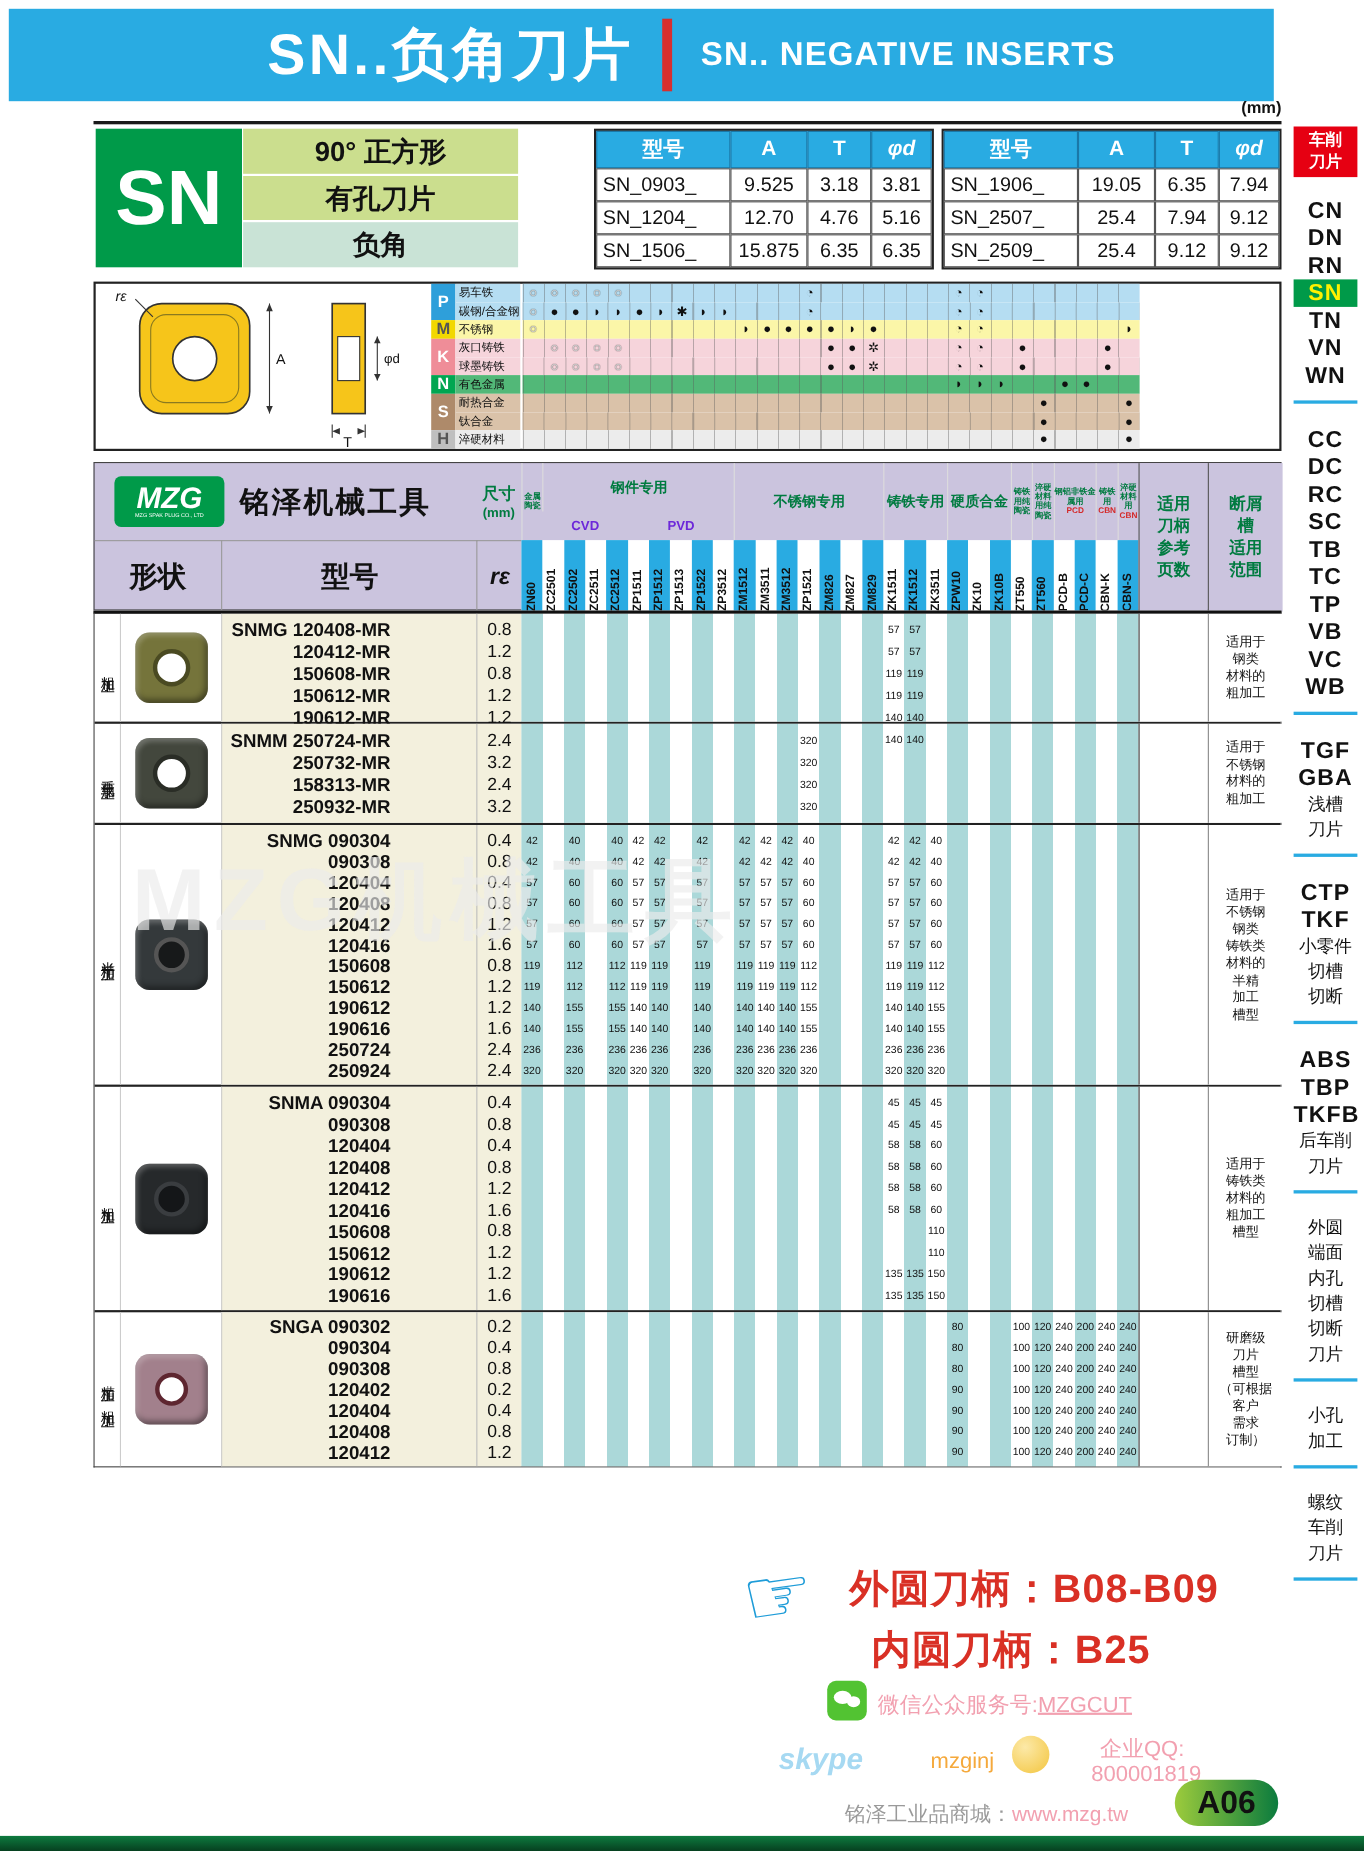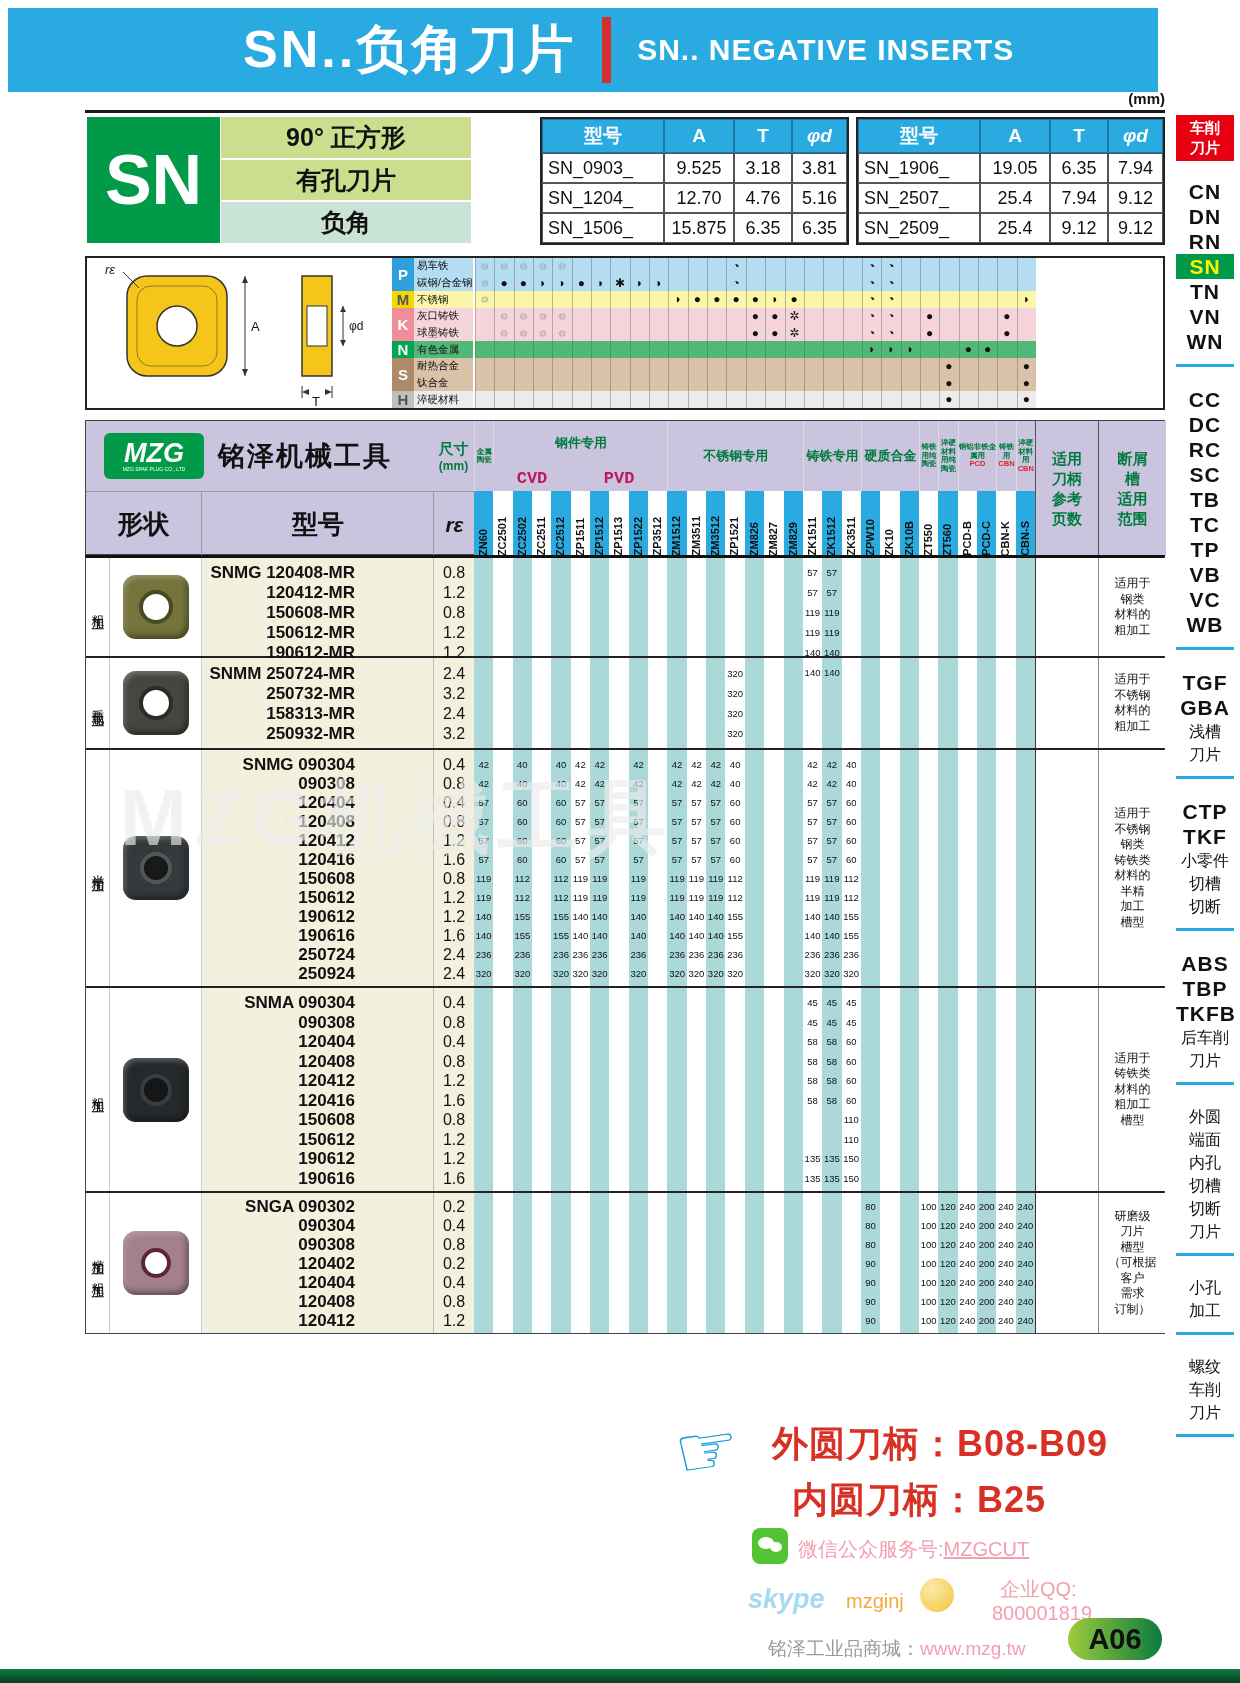--- a/index.html
+++ b/index.html
@@ -46,21 +46,21 @@
   .logo-txt{font-size:27px;font-weight:bold;font-style:italic;line-height:26px;}
   .logo-sub{font-size:5px;line-height:7px;}
   .brand-name{font-size:27px;font-weight:bold;color:#111;margin-left:14px;letter-spacing:2px;}
   .th-dim{position:absolute;left:347px;top:0;width:41px;height:70px;display:flex;flex-direction:column;
           align-items:center;justify-content:center;color:#007B40;font-weight:bold;}
   .th-cell{position:absolute;display:flex;align-items:center;justify-content:center;font-weight:bold;color:#111;}
   .grp{position:absolute;display:flex;align-items:center;justify-content:center;color:#007B40;font-weight:bold;
        font-size:13px;border-left:1px solid #ddd;box-sizing:border-box;text-align:center;}
   .grp.small{font-size:7.5px;line-height:8.5px;flex-direction:column;}
   .grp .red{color:#D42A2A;}
-  .sub{position:absolute;color:#be185d;font-weight:bold;font-size:17px;display:flex;align-items:center;justify-content:center;font-family:Liberation Mono, monospace;}
+  .sub{position:absolute;color:#6d28d9;font-weight:bold;font-size:12px;display:flex;align-items:center;justify-content:center;}
   .codes{position:absolute;left:388px;top:70px;width:561px;height:65px;background:#fff;}
   .code{position:absolute;top:0;width:19.34px;height:65px;display:flex;align-items:flex-end;justify-content:center;}
   .code.blue{background:#29ABE2;}
   .code span{writing-mode:vertical-rl;transform:rotate(180deg);font-size:11px;font-weight:bold;color:#111;
              letter-spacing:0px;line-height:19.34px;white-space:nowrap;}
   .wide-head{position:absolute;top:0;height:135px;background:#CBC4DE;display:flex;align-items:center;justify-content:center;
              text-align:center;color:#007B40;font-weight:bold;font-size:15px;line-height:20px;border-left:1px solid #555;box-sizing:border-box;}
   
   .tbody{left:85px;top:555px;width:1080px;border:1px solid #444;border-top:3px solid #111;box-sizing:border-box;background:#fff;}
   .section{position:relative;width:100%;border-bottom:2px solid #222;box-sizing:border-box;}
@@ -92,21 +92,21 @@
   .sb-item.active{background:#009A49;color:#FFF100;}
   
   .hand{left:675px;top:1408px;font-size:72px;color:#1E9CD8;transform:rotate(-8deg);}
   .shank1{left:772px;top:1420px;font-size:36px;font-weight:bold;color:#D93025;letter-spacing:1px;}
   .shank2{left:792px;top:1476px;font-size:36px;font-weight:bold;color:#D93025;letter-spacing:1px;}
   .wechat-ic{left:752px;top:1528px;width:36px;height:36px;background:#52C332;border-radius:8px;}
   .wechat-ic:before{content:"";position:absolute;left:6px;top:9px;width:16px;height:12px;background:#fff;border-radius:50%;}
   .wechat-ic:after{content:"";position:absolute;left:18px;top:14px;width:12px;height:10px;background:#fff;border-radius:50%;}
   .wechat-txt{left:798px;top:1536px;font-size:20px;color:#F2A0B0;}
   .wechat-txt a{color:#F2A0B0;}
-  .skype-txt{left:748px;top:1584px;font-size:27px;font-weight:bold;font-style:italic;color:#A6D9F2;}
+  .skype-txt{left:708px;top:1584px;font-size:27px;font-weight:bold;font-style:italic;color:#A6D9F2;}
   .skype-id{left:846px;top:1590px;font-size:20px;color:#F5A93C;}
   .qq-ic{left:920px;top:1578px;width:34px;height:34px;background:radial-gradient(circle at 35% 30%,#FCE9A8,#F3C53E);border-radius:50%;}
   .qq-lab{left:1000px;top:1576px;font-size:20px;color:#F2A0B0;}
   .qq-num{left:992px;top:1602px;font-size:20px;color:#F2A0B0;}
   .mall{left:768px;top:1636px;font-size:19px;color:#9a9a9a;}
   .mall .url{color:#F2A0B0;}
   .badge{left:1068px;top:1618px;width:94px;height:42px;border-radius:21px;
          background:linear-gradient(90deg,#9CCB3C,#0B7B3E);display:flex;align-items:center;justify-content:center;
          font-size:29px;font-weight:bold;color:#111;}
   .botbar{left:0;top:1669px;width:1240px;height:14px;background:linear-gradient(180deg,#0E7B3F,#063F1F);}

